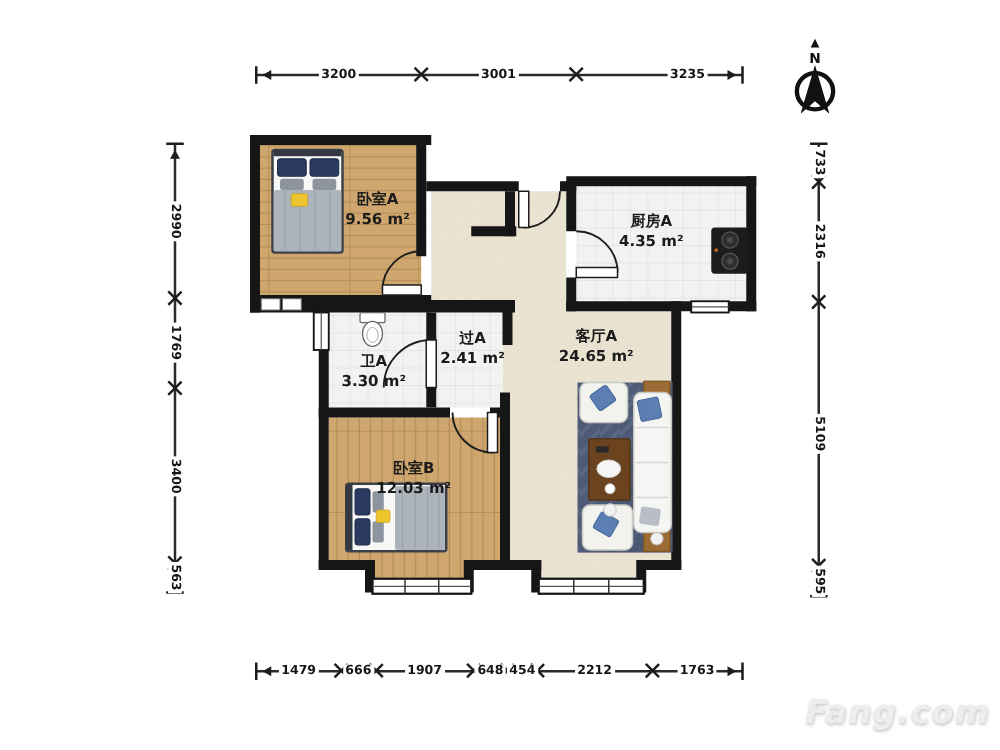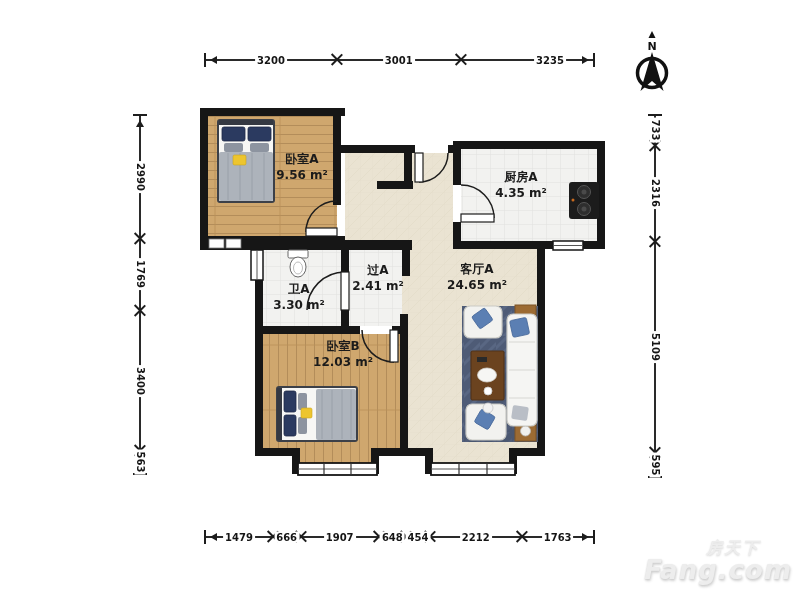--- a/index.html
+++ b/index.html
@@ -248,21 +248,21 @@
     <div>2.41 m²</div>
   </div>
   <div class="room-label" style="left:299px;top:297px;">
     <div>卫A</div>
     <div>3.30 m²</div>
   </div>
   <div class="room-label" style="left:477px;top:277px;">
     <div>客厅A</div>
     <div>24.65 m²</div>
   </div>
-  <div class="room-label" style="left:331px;top:354px;margin-left:12px;">
+  <div class="room-label" style="left:331px;top:382px;">
     <div>卧室B</div>
     <div>12.03 m²</div>
   </div>
 
   <div class="dim" id="dim-top">
       <div class="dim-line"></div>
       <div class="tick" style="left: 131.92px; top: 8.8px;">
         <i></i>
         <i></i>
       </div>
@@ -357,16 +357,15 @@
       <div class="arrowh" style="left: 4.8px; top: 1px; border-bottom-color: rgb(29, 29, 29); border-bottom-width: 7px;"></div>
       <div class="endbar v" style="top: 362px; left: 8.8px;"></div>
       <div class="arrowh" style="left: 4.8px; top: 350px; border-top-color: rgb(29, 29, 29); border-top-width: 7px;"></div>
       <div class="dim-label v" style="top: 15.1574px; left: 8.8px;">733</div>
       <div class="dim-label v" style="top: 78.2066px; left: 8.8px;">2316</div>
       <div class="dim-label v" style="top: 231.745px; left: 8.8px;">5109</div>
       <div class="dim-label v" style="top: 349.696px; left: 8.8px;">595</div>
     </div>
 
   <div class="watermark">
-    <div class="wm-cn">房天下</div>
     <div class="wm-en">Fang.com</div>
   </div>
 </div>
 
 </body></html>

